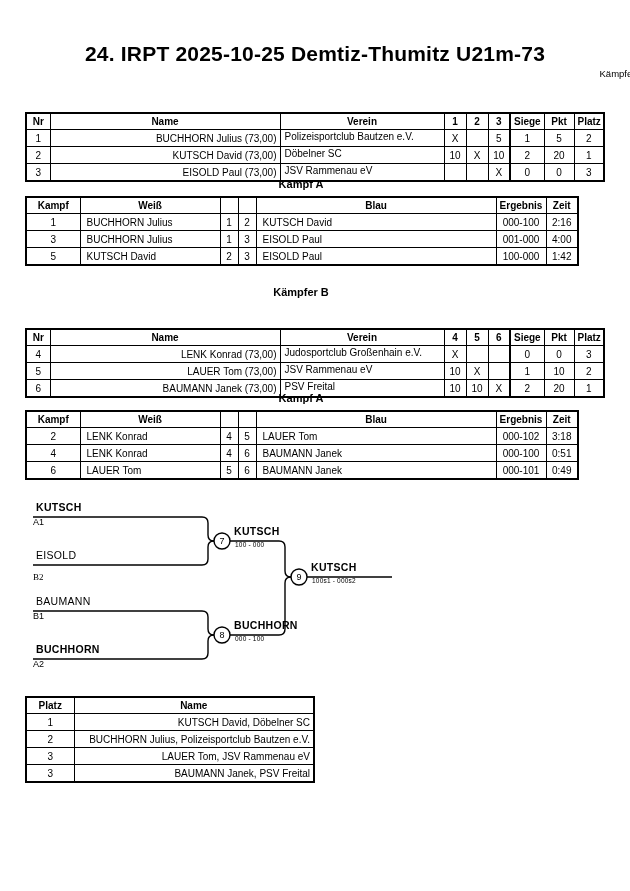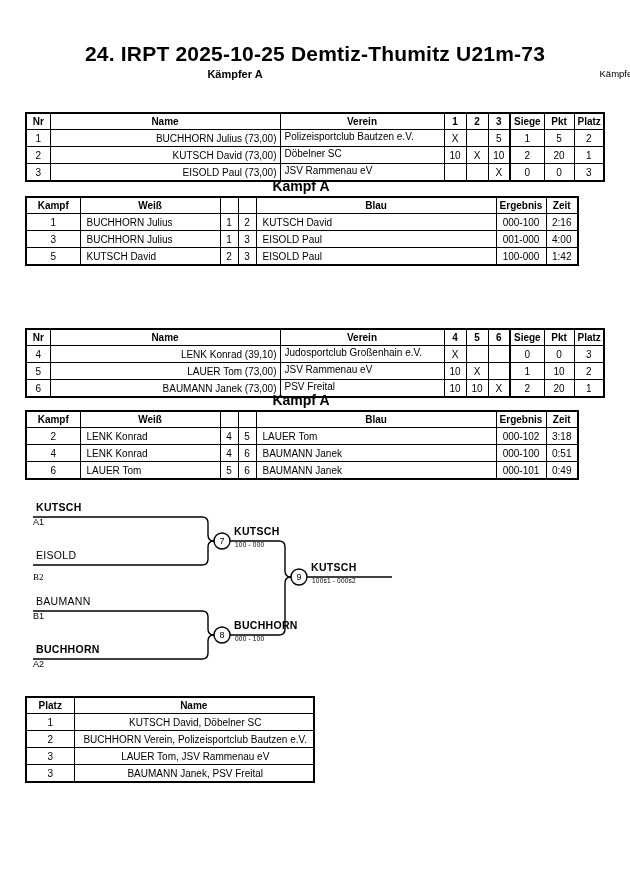--- a/index.html
+++ b/index.html
@@ -18,21 +18,21 @@
   .subhead{
     position:absolute;top:68px;left:0;width:470px;text-align:center;
     font-size:11px;font-weight:bold;
   }
   .kaempfer-count{
     position:absolute;top:68px;right:14px;font-size:9.5px;font-weight:normal;
   }
 
   
   .caption{
-    position:absolute;font-size:14px;font-weight:bold;text-align:center;
+    position:absolute;font-size:11px;font-weight:bold;text-align:center;
     width:552px;left:25px;
   }
 
   
   .tbl{
     position:absolute;border-collapse:collapse;
     border:2px solid #000;table-layout:fixed;
     font-size:10px;background:#fff;
   }
   .tbl td,.tbl th{
@@ -55,21 +55,21 @@
 
   
   .kampf{left:25px;width:552px;}
   .kampf td{height:16px;}
   .kampf .w{text-align:left;padding-left:6px;margin-top:12px;}
   .kampf .bl{text-align:left;padding-left:6px;}
 
   
   .erg{left:25px;width:288px;}
   .erg td{height:16px;}
-  .erg .nm{text-align:center;padding-left:6px;}
+  .erg .nm{text-align:right;padding-left:6px;}
 
   
   .bracket{position:absolute;left:0;top:495px;width:596px;height:180px;}
   .bracket svg{display:block;}
   .bk-name{
     position:absolute;font-size:10.5px;white-space:nowrap;letter-spacing:0.3px;
   }
   .bk-name.bold{font-weight:bold;}
   .bk-code{position:absolute;font-size:9px;white-space:nowrap;}
   .bk-score{position:absolute;font-size:6.5px;white-space:nowrap;letter-spacing:0.2px;}
@@ -77,21 +77,20 @@
     position:absolute;font-size:9px;text-align:center;
     width:16px;height:16px;line-height:16px;
   }
 </style>
 </head>
 <body>
 
 <div class="page">
 
   <div class="title">24. IRPT  2025-10-25  Demtiz-Thumitz   U21m-73</div>
-  <div class="subhead">Kämpfer A</div>
   <div class="kaempfer-count">Kämpfer: 6</div>
 
   <table class="tbl pool" style="top:88px;">
     <colgroup>
       <col style="width:24px">
         <col style="width:230px">
         <col style="width:164px">
       <col style="width:22px">
         <col style="width:22px">
         <col style="width:22px">
@@ -201,20 +200,21 @@
           <td class="w b">KUTSCH David</td>
           <td class="c">2</td>
           <td class="c">3</td>
           <td class="bl">EISOLD   Paul</td>
           <td class="c">100-000</td>
           <td class="c">1:42</td>
         </tr>
       </tbody>
   </table>
 
+  <div class="caption" style="top:286px;">Kämpfer B</div>
   <table class="tbl pool" style="top:304px;">
     <colgroup>
       <col style="width:24px">
         <col style="width:230px">
         <col style="width:164px">
       <col style="width:22px">
         <col style="width:22px">
         <col style="width:22px">
       <col style="width:34px">
         <col style="width:30px">
@@ -229,21 +229,21 @@
         <th class="c">5</th>
         <th class="c">6</th>
         <th class="c thickleft">Siege</th>
         <th class="c">Pkt</th>
         <th class="c">Platz</th>
       </tr>
     </thead>
     <tbody>
         <tr>
           <td class="c">4</td>
-          <td class="nm">LENK Konrad  (39,10)</td>
+          <td class="nm">LENK Konrad  (73,00)</td>
           <td class="vr ovf">
             <span>Judosportclub Großenhain e.V.</span>
           </td>
           <td class="c">X</td>
           <td class="c"></td>
           <td class="c"></td>
           <td class="c thickleft">0</td>
           <td class="c">0</td>
           <td class="c">3</td>
         </tr>
@@ -393,21 +393,21 @@
         <th class="c">Name</th>
       </tr>
     </thead>
     <tbody>
         <tr>
           <td class="c">1</td>
           <td class="nm">KUTSCH David, Döbelner SC</td>
         </tr>
         <tr>
           <td class="c">2</td>
-          <td class="nm">BUCHHORN Verein, Polizeisportclub Bautzen e.V.</td>
+          <td class="nm">BUCHHORN Julius, Polizeisportclub Bautzen e.V.</td>
         </tr>
         <tr>
           <td class="c">3</td>
           <td class="nm">LAUER  Tom, JSV Rammenau eV</td>
         </tr>
         <tr>
           <td class="c">3</td>
           <td class="nm">BAUMANN Janek, PSV Freital</td>
         </tr>
       </tbody>

